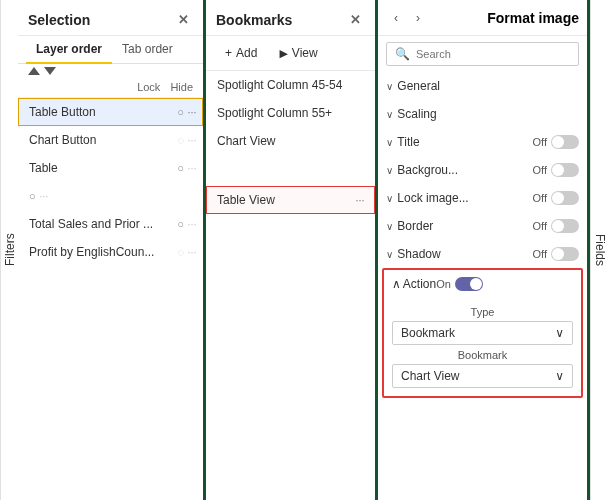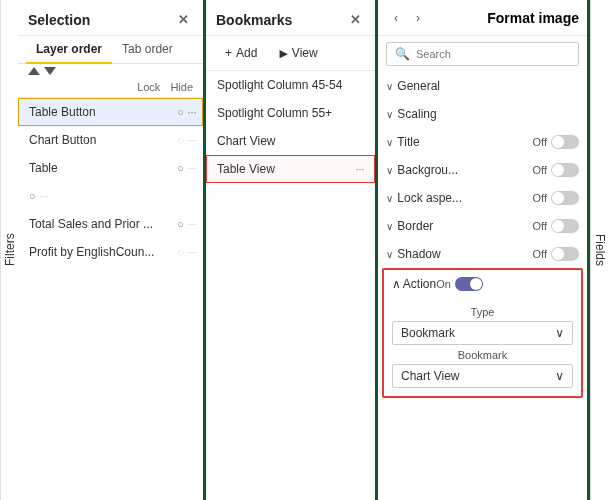--- a/index.html
+++ b/index.html
@@ -169,20 +169,21 @@
       border: 1px solid transparent;
       min-height: 28px;
       display: flex;
       align-items: center;
       justify-content: space-between;
     }
 
     .bookmark-item.selected {
       background: #e8f0fe;
       border: 1px solid #c8c8c8;
+      margin-top: 31px;
     }
 
     
     .format-panel {
       width: 190px;
       flex: 1;
     }
 
     .format-header {
       display: flex;
@@ -524,21 +525,21 @@
       <div class="toggle-area">
         <span style="font-size:11px; color:#555;">Off</span>
         <div class="toggle-track">
           <div class="toggle-thumb"></div>
         </div>
       </div>
     </div>
 
     <div class="format-section">
       <span class="chevron">∨</span>
-      <span class="section-label">Lock aspe...</span>
+      <span class="section-label">Lock image...</span>
       <div class="toggle-area">
         <span style="font-size:11px; color:#555;">Off</span>
         <div class="toggle-track">
           <div class="toggle-thumb"></div>
         </div>
       </div>
     </div>
 
     <div class="format-section">
       <span class="chevron">∨</span>

